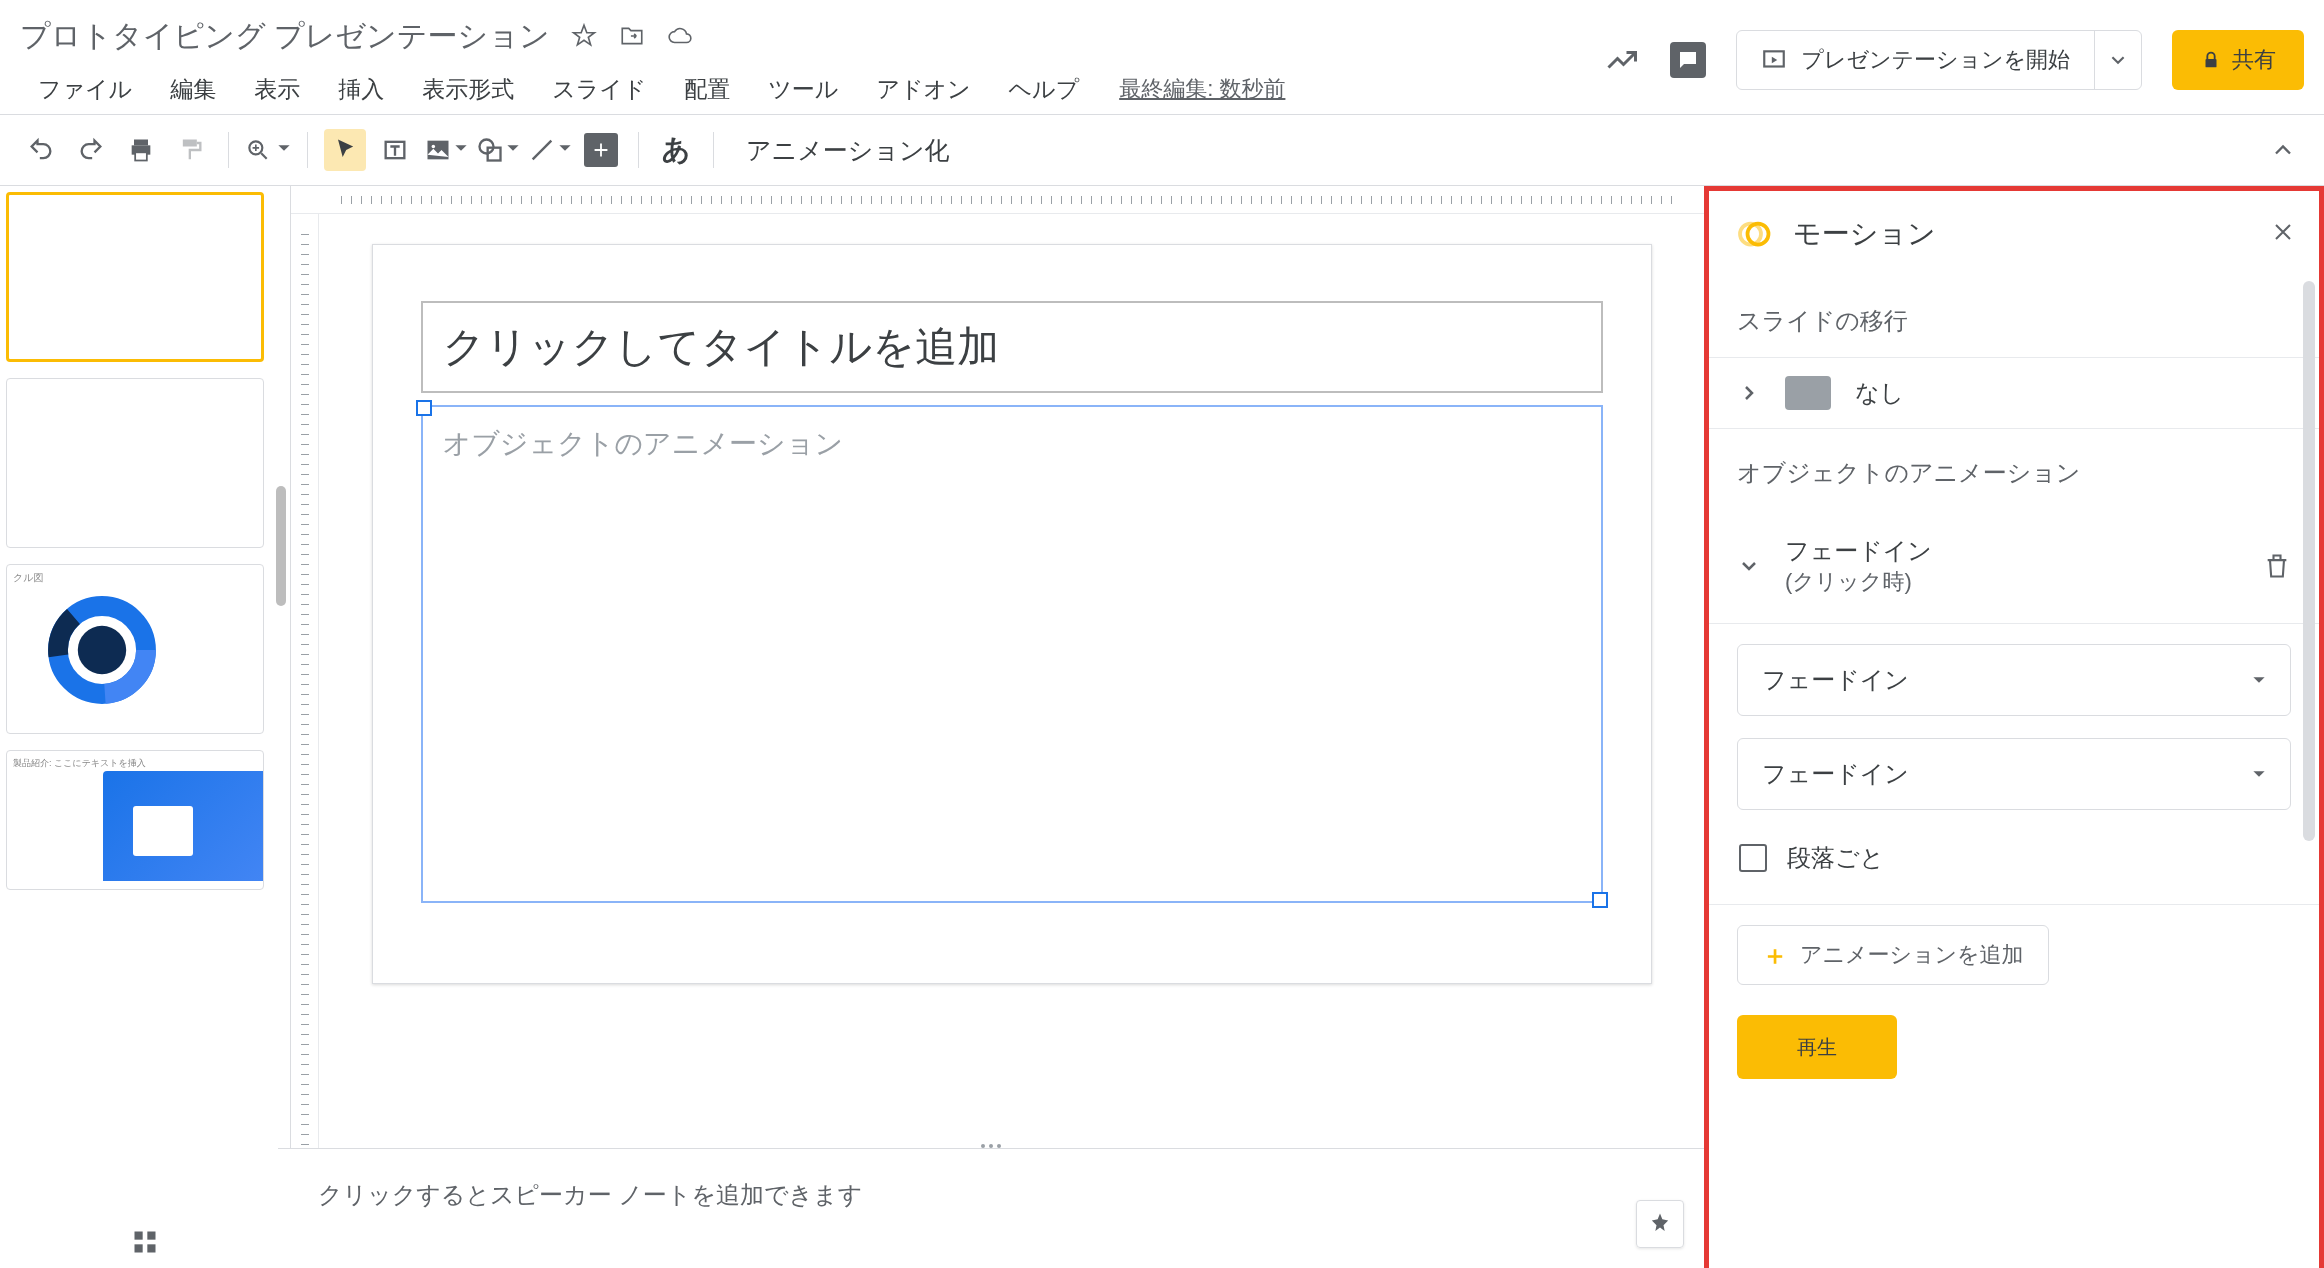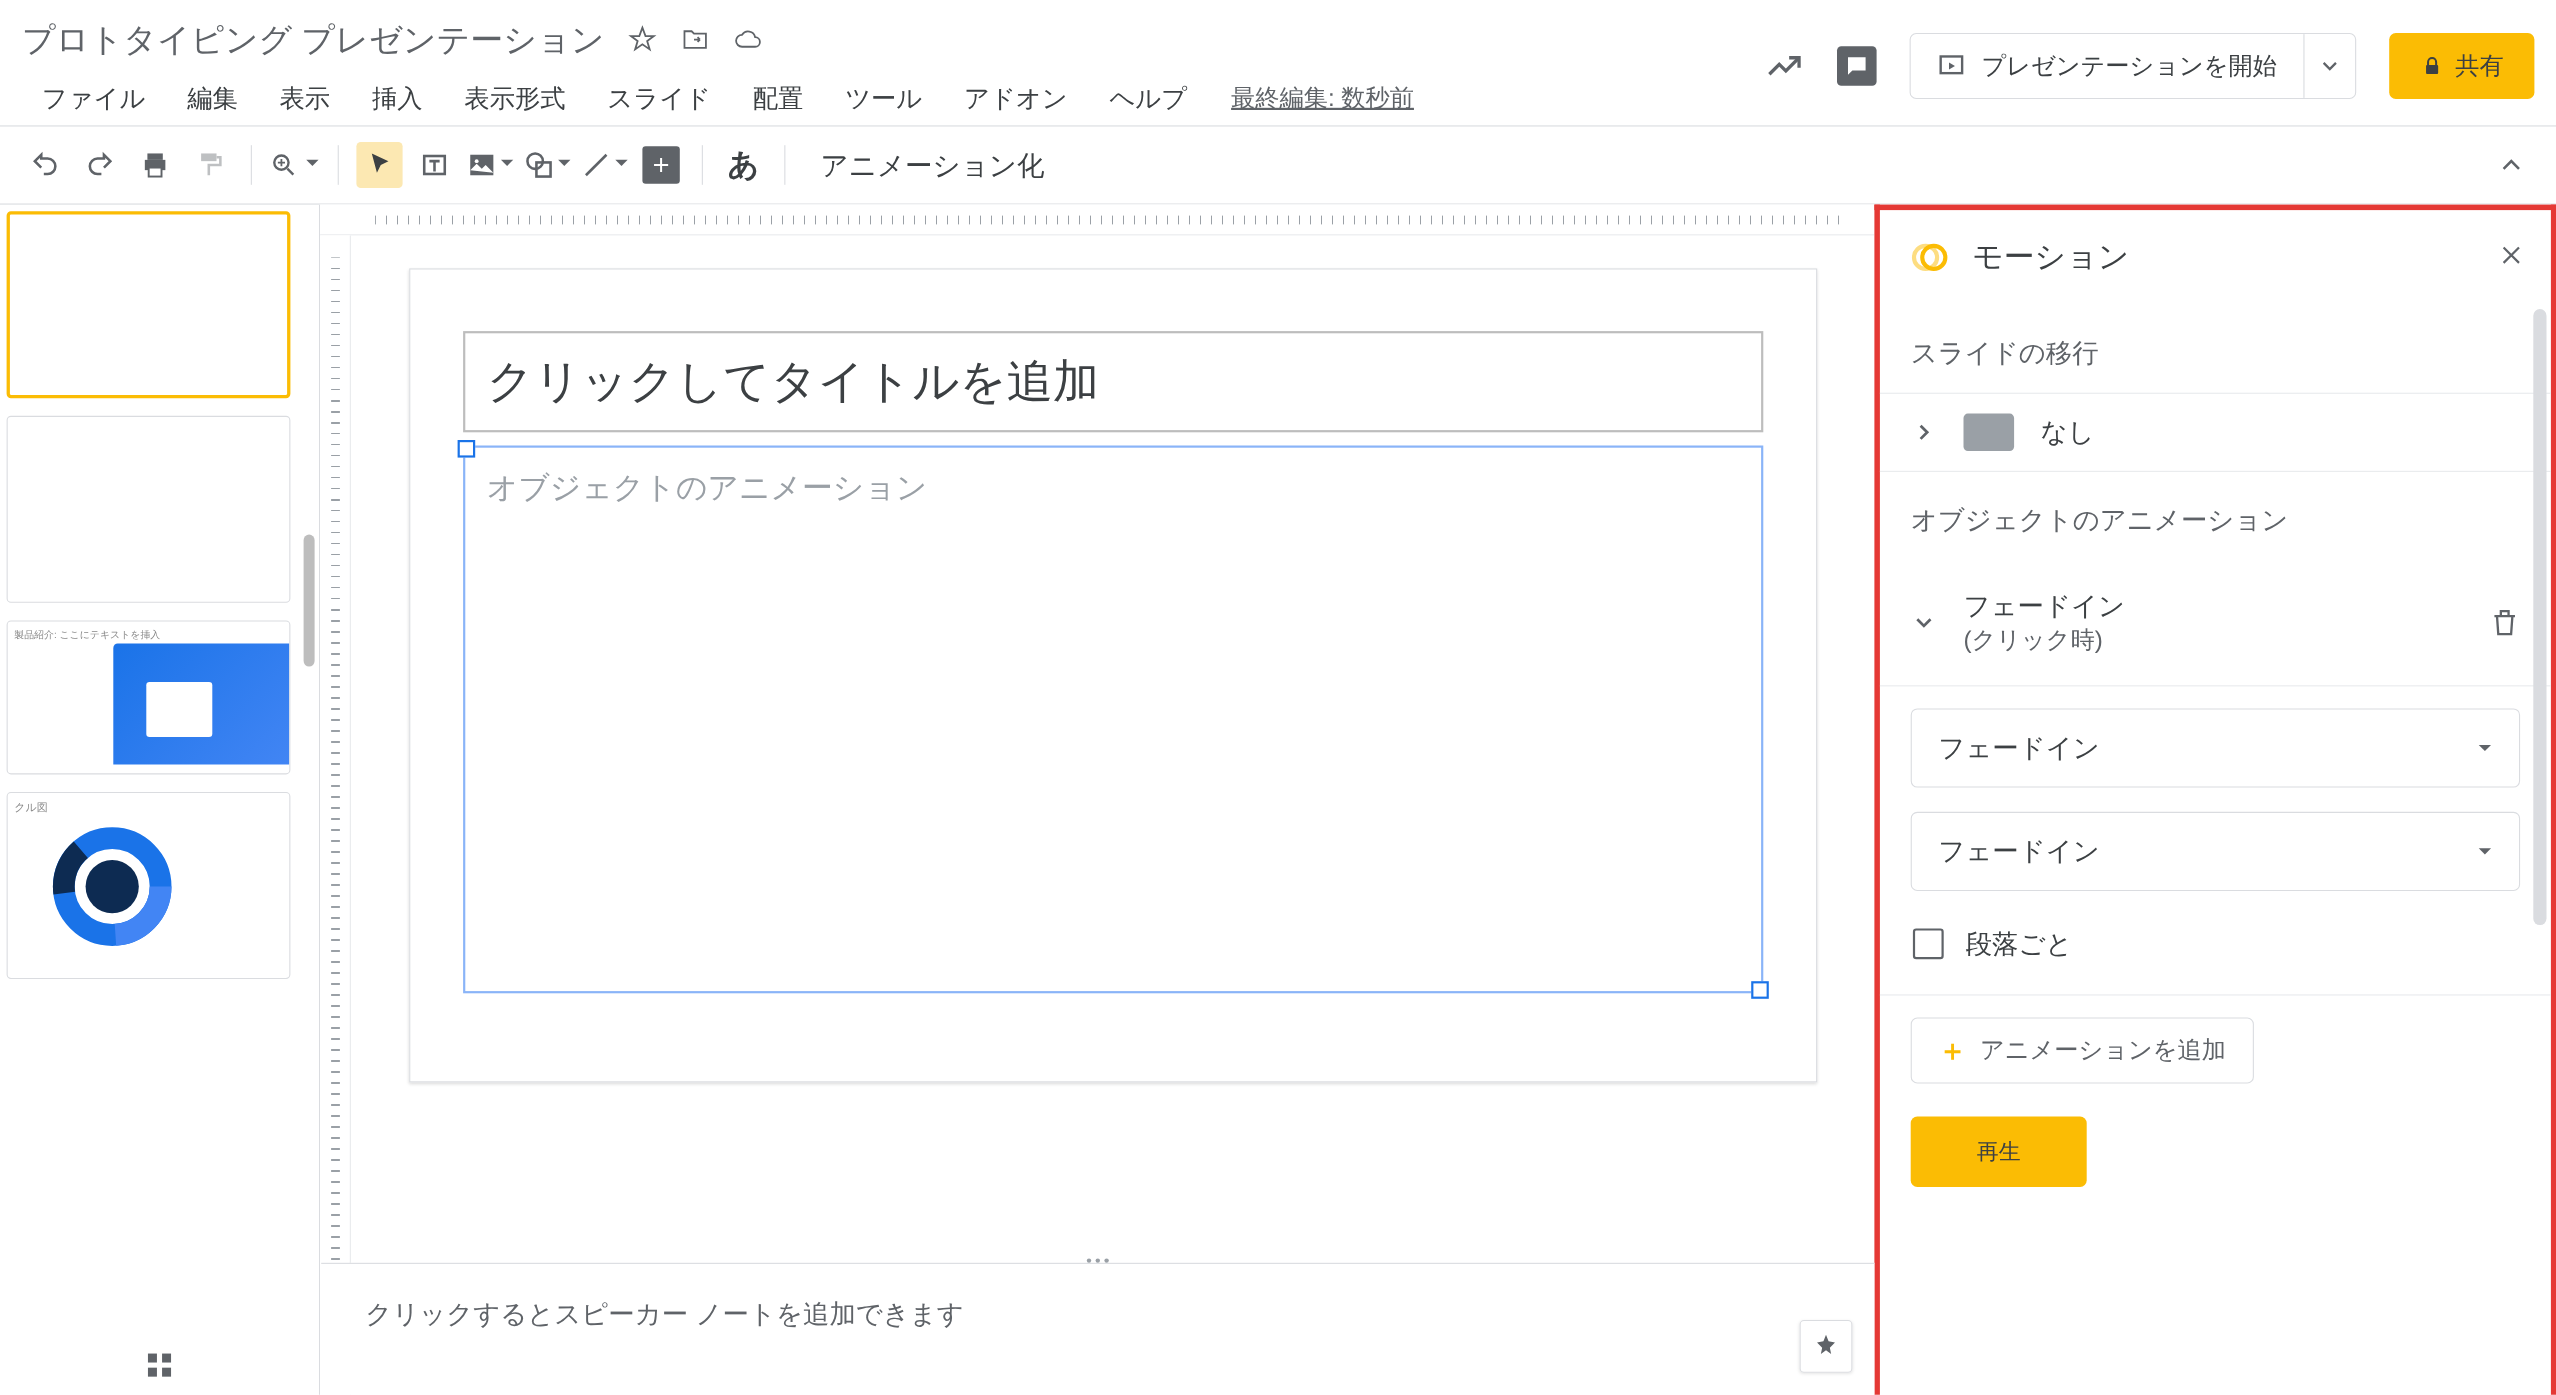--- a/index.html
+++ b/index.html
@@ -64,21 +64,21 @@
 .ruler-tick-v { position: absolute; background: repeating-linear-gradient(to bottom, #9aa0a6 0 1px, transparent 1px 10px); width: 8px; left: 10px; top: 20px; bottom: 30px; }
 .canvas-inner { position: absolute; left: 28px; top: 28px; right: 0; bottom: 0; display: flex; align-items: flex-start; justify-content: center; padding: 30px 40px; }
 .slide-canvas { width: 1280px; height: 740px; background: #fff; box-shadow: 0 1px 3px rgba(0,0,0,.15); border: 1px solid #dadce0; position: relative; }
 .title-box { position: absolute; left: 48px; top: 56px; right: 48px; height: 92px; border: 2px solid #bdbdbd; font-size: 42px; color: #3c4043; padding: 16px 20px; }
 .body-box { position: absolute; left: 48px; top: 160px; right: 48px; bottom: 80px; border: 2px solid #8ab4f8; font-size: 28px; color: #9aa0a6; padding: 18px 20px; }
 .body-box.selected::before, .body-box.selected::after { content: ''; position: absolute; width: 12px; height: 12px; background: #fff; border: 2px solid #1a73e8; }
 .body-box.selected::before { top: -7px; left: -7px; }
 .body-box.selected::after { bottom: -7px; right: -7px; }
 
 
-.notes-area { position: absolute; bottom: 0; left: 292px; right: 620px; height: 120px; border-top: 1px solid #dadce0; background: #fff; padding: 30px 40px; font-size: 24px; color: #5f6368; }
+.notes-area { position: absolute; bottom: 0; left: 278px; right: 620px; height: 120px; border-top: 1px solid #dadce0; background: #fff; padding: 30px 40px; font-size: 24px; color: #5f6368; }
 .notes-handle { position: absolute; top: -5px; left: 50%; transform: translateX(-50%); width: 44px; height: 8px; display: flex; gap: 4px; justify-content: center; }
 .notes-handle span { width: 4px; height: 4px; background: #9aa0a6; border-radius: 50%; }
 .explore-btn { position: absolute; right: 20px; bottom: 20px; width: 48px; height: 48px; border: 1px solid #dadce0; border-radius: 4px; display: flex; align-items: center; justify-content: center; box-shadow: 0 1px 3px rgba(0,0,0,.1); }
 
 
 .motion-panel { width: 620px; border: 5px solid #e53935; border-bottom: none; background: #fff; display: flex; flex-direction: column; position: relative; }
 .motion-header { display: flex; align-items: center; padding: 24px 28px; gap: 20px; position: relative; }
 .motion-title { font-size: 28px; color: #3c4043; }
 .motion-icon { width: 36px; height: 36px; }
 .motion-close { position: absolute; right: 24px; }
@@ -272,34 +272,34 @@
     </div>
 </div>
 
 <div class="divider-h"></div>
 
 <div class="main">
 
   <div class="slide-panel">
     <div class="slide-thumb selected"></div>
     <div class="slide-thumb"></div>
-    <div class="slide-thumb" style="height:140px;overflow:hidden">
-      <div class="thumb-content" style="font-size:9px">製品紹介: ここにテキストを挿入</div>
-      <div style="position:absolute;right:0;top:20px;width:160px;height:110px;background:linear-gradient(135deg,#1a73e8,#4285f4);border-radius:4px 0 0 0"></div>
-      <div style="position:absolute;right:70px;top:55px;width:60px;height:50px;background:#fff;border-radius:3px"></div>
-    </div>
     <div class="slide-thumb">
       <div class="thumb-content">クル図</div>
       <svg viewBox="0 0 100 100" style="width:110px;height:110px;position:absolute;left:40px;top:30px">
         <circle cx="50" cy="50" r="40" fill="none" stroke="#1a73e8" stroke-width="18"></circle>
         <circle cx="50" cy="50" r="40" fill="none" stroke="#4285f4" stroke-width="18" stroke-dasharray="60 200"></circle>
         <circle cx="50" cy="50" r="40" fill="none" stroke="#0d2b52" stroke-width="18" stroke-dasharray="40 200" stroke-dashoffset="-120"></circle>
         <circle cx="50" cy="50" r="22" fill="#0d2b52"></circle>
       </svg>
     </div>
+    <div class="slide-thumb" style="height:140px;overflow:hidden">
+      <div class="thumb-content" style="font-size:9px">製品紹介: ここにテキストを挿入</div>
+      <div style="position:absolute;right:0;top:20px;width:160px;height:110px;background:linear-gradient(135deg,#1a73e8,#4285f4);border-radius:4px 0 0 0"></div>
+      <div style="position:absolute;right:70px;top:55px;width:60px;height:50px;background:#fff;border-radius:3px"></div>
+    </div>
     <div class="scroll-hint"></div>
     <div class="grid-btn">
       <svg width="28" height="28" viewBox="0 0 24 24">
           <rect x="3" y="3" width="7" height="7" fill="#5f6368"></rect>
           <rect x="14" y="3" width="7" height="7" fill="#5f6368"></rect>
           <rect x="3" y="14" width="7" height="7" fill="#5f6368"></rect>
           <rect x="14" y="14" width="7" height="7" fill="#5f6368"></rect>
         </svg>
     </div>
   </div>

